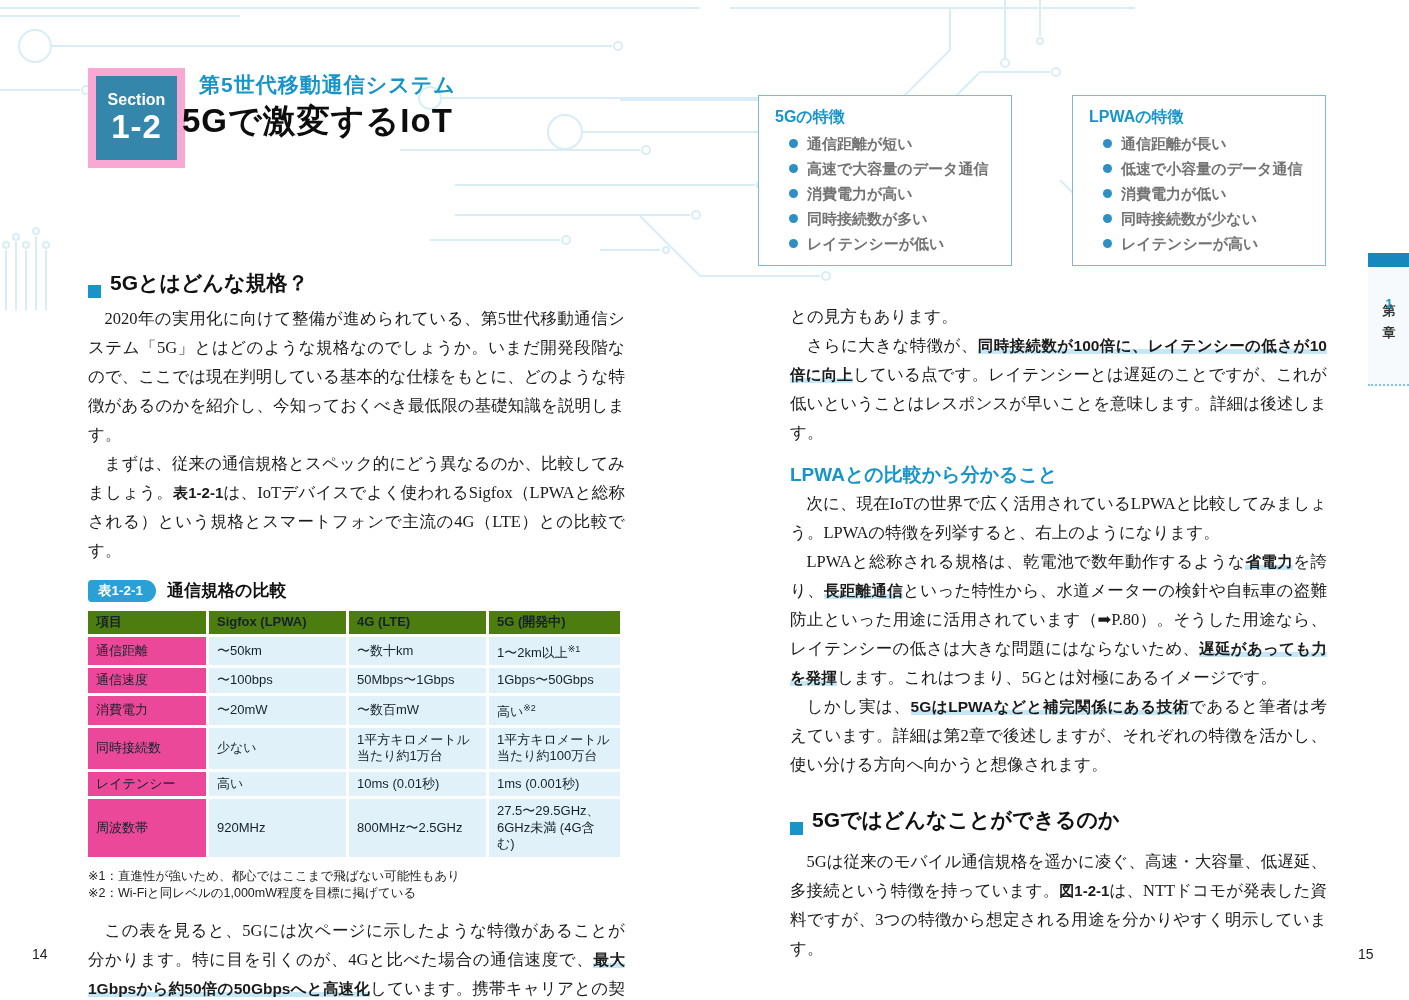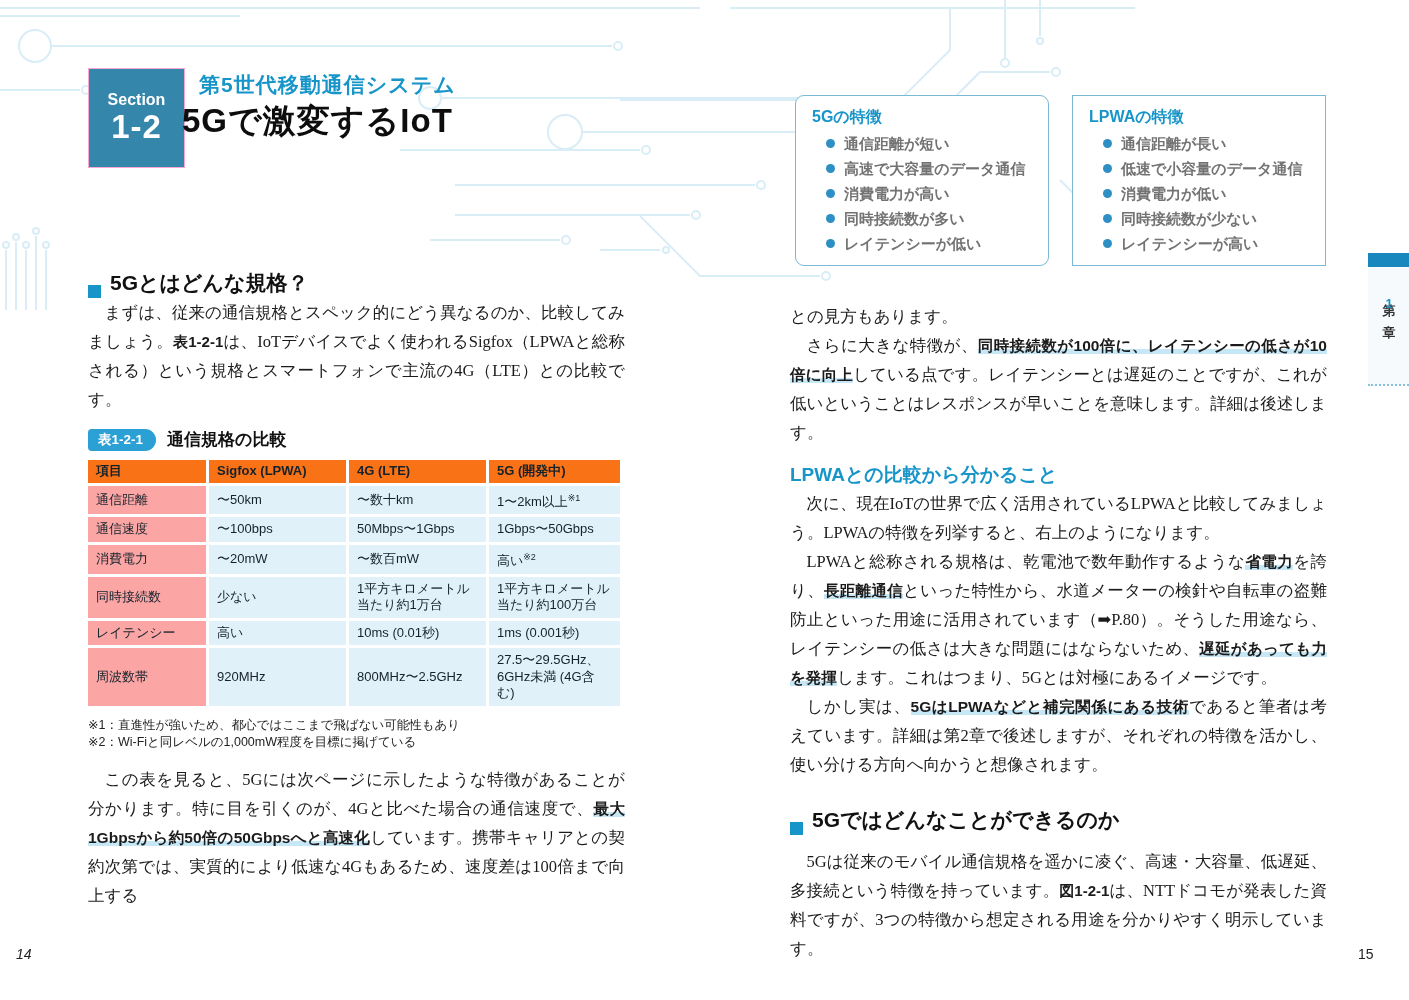--- a/index.html
+++ b/index.html
@@ -7,21 +7,21 @@
     width:1409px;height:1000px;position:relative;background:#ffffff;
     font-family:"Liberation Sans","DejaVu Sans",sans-serif;color:#1b1b1b;
     overflow:hidden;
   }
   .abs{position:absolute;}
   
   #circuit{position:absolute;left:0;top:0;pointer-events:none;}
   
   .section-box{
     left:88px;top:68px;width:97px;height:100px;box-sizing:border-box;
-    background:#3586ab;border:1px solid #f9a8d4;
+    background:#3586ab;border:8px solid #f9a8d4;
     display:flex;flex-direction:column;align-items:center;justify-content:center;
     color:#fff;font-weight:bold;
   }
   .section-label{font-size:16px;line-height:18px;}
   .section-number{font-size:33px;line-height:36px;letter-spacing:1px;}
   .subtitle{left:199px;top:71px;font-size:21px;font-weight:bold;color:#1795c9;letter-spacing:1px;}
   .main-title{left:182px;top:99px;font-size:33px;font-weight:bold;color:#0d0d0d;letter-spacing:1px;}
   
   .h2{display:flex;align-items:flex-end;gap:9px;font-size:21px;font-weight:bold;color:#111;line-height:30px;}
   .sq{width:13px;height:13px;background:#1795c9;flex:none;}
@@ -40,54 +40,54 @@
   .bgo{font-family:"Liberation Sans","DejaVu Sans",sans-serif;font-weight:bold;font-size:15px;}
   .mt6{margin-top:6px;}
   
   .table-caption-row{margin-top:14px;display:flex;align-items:center;gap:11px;}
   .tbl-badge{
     background:#2ba0d5;color:#fff;font-weight:bold;font-size:13.5px;line-height:22px;
     padding:0 13px 0 10px;border-radius:4px 12px 12px 4px;
   }
   .tbl-caption{font-size:17px;font-weight:bold;color:#111;text-align:center;}
   table.spec{border-collapse:separate;border-spacing:3px;margin-top:6px;margin-left:-3px;font-size:13px;line-height:16.5px;}
-  table.spec th{background:#f97316;text-align:left;font-weight:bold;padding:3px 8px;color:#15222b;}
+  table.spec th{background:#4d7c0f;text-align:left;font-weight:bold;padding:3px 8px;color:#15222b;}
   table.spec td{background:#e1f1f9;padding:4px 8px;vertical-align:middle;color:#15222b;}
-  table.spec td.c1{background:#fca5a5;}
+  table.spec td.c1{background:#ec4899;}
   .sup{font-size:9px;vertical-align:super;}
   .notes{margin-top:8px;font-size:12.5px;line-height:17px;color:#222;}
   .mt14{margin-top:14px;}
   .mt26{margin-top:26px;}
   .mt12{margin-top:12px;}
   
   .fbox{
     top:95px;width:254px;height:171px;box-sizing:border-box;border:1px solid #7cb9d6;background:#fff;
     padding:10px 8px 0 16px;
   }
-  .fbox-1{left:795px;border-radius:9px;}
+  .fbox-1{left:758px;}
   .fbox-2{left:1072px;}
   .fbox-title{color:#1795c9;font-weight:bold;font-size:16px;line-height:22px;}
   .fbox ul{list-style:none;margin:3px 0 0 0;padding:0 0 0 14px;}
   .fbox li{display:flex;align-items:center;gap:9px;font-size:15px;font-weight:600;line-height:25px;color:#737373;white-space:nowrap;text-align:center;}
   .dot{width:9px;height:9px;border-radius:50%;background:#2e8fc4;flex:none;}
   
   .chapter-tab{
     left:1368px;top:253px;width:41px;height:133px;background:#f7fafc;
     border-bottom:2px dotted #86c2de;box-sizing:border-box;
     display:flex;flex-direction:column;align-items:center;
   }
   .tab-bar{width:100%;height:14px;background:#1787bd;}
   .tab-text{
     writing-mode:vertical-rl;text-orientation:upright;
     font-size:13px;font-weight:bold;color:#333;letter-spacing:3px;margin-top:26px;
   }
   .tab-text .num{color:#1795c9;}
   
   .pgnum{font-size:14px;color:#222;top:946px;}
-  .pg-left{left:16px;font-style:italic;}
+  .pg-left{left:32px;}
   .pg-right{left:1358px;}
 </style>
 </head>
 <body>
 
 <svg id="circuit" width="1160" height="330" viewBox="0 0 1160 330">
   <g stroke="#d9edf7" stroke-width="2" fill="none">
     <path d="M0 8 H700 M730 8 H1135 M0 16 H240"></path>
     <circle cx="35" cy="46" r="16"></circle>
     <path d="M51 46 H612"></path>
@@ -136,20 +136,21 @@
 </div>
 <div class="abs subtitle">第5世代移動通信システム</div>
 <div class="abs main-title">5Gで激変するIoT</div>
 
 <div class="abs col left-col">
   <div class="h2">
     <span class="sq"></span>
     <span>5Gとはどんな規格？</span>
   </div>
 
+  <p class="serif indent mt6"><span>2020年の実用化に向けて整備が進められている、第5世代移動通信システム「5G」とはどのような規格なのでしょうか。いまだ開発段階なので、ここでは現在判明している基本的な仕様をもとに、どのような特徴があるのかを紹介し、今知っておくべき最低限の基礎知識を説明します。</span></p>
 
   <p class="serif indent"><span>まずは、従来の通信規格とスペック的にどう異なるのか、比較してみましょう。</span><span class="bgo">表1-2-1</span><span>は、IoTデバイスでよく使われるSigfox（LPWAと総称される）という規格とスマートフォンで主流の4G（LTE）との比較です。</span></p>
 
   <div class="table-caption-row">
     <span class="tbl-badge">表1-2-1</span>
     <span class="tbl-caption">通信規格の比較</span>
   </div>
 
   <table class="spec">
     <colgroup>

